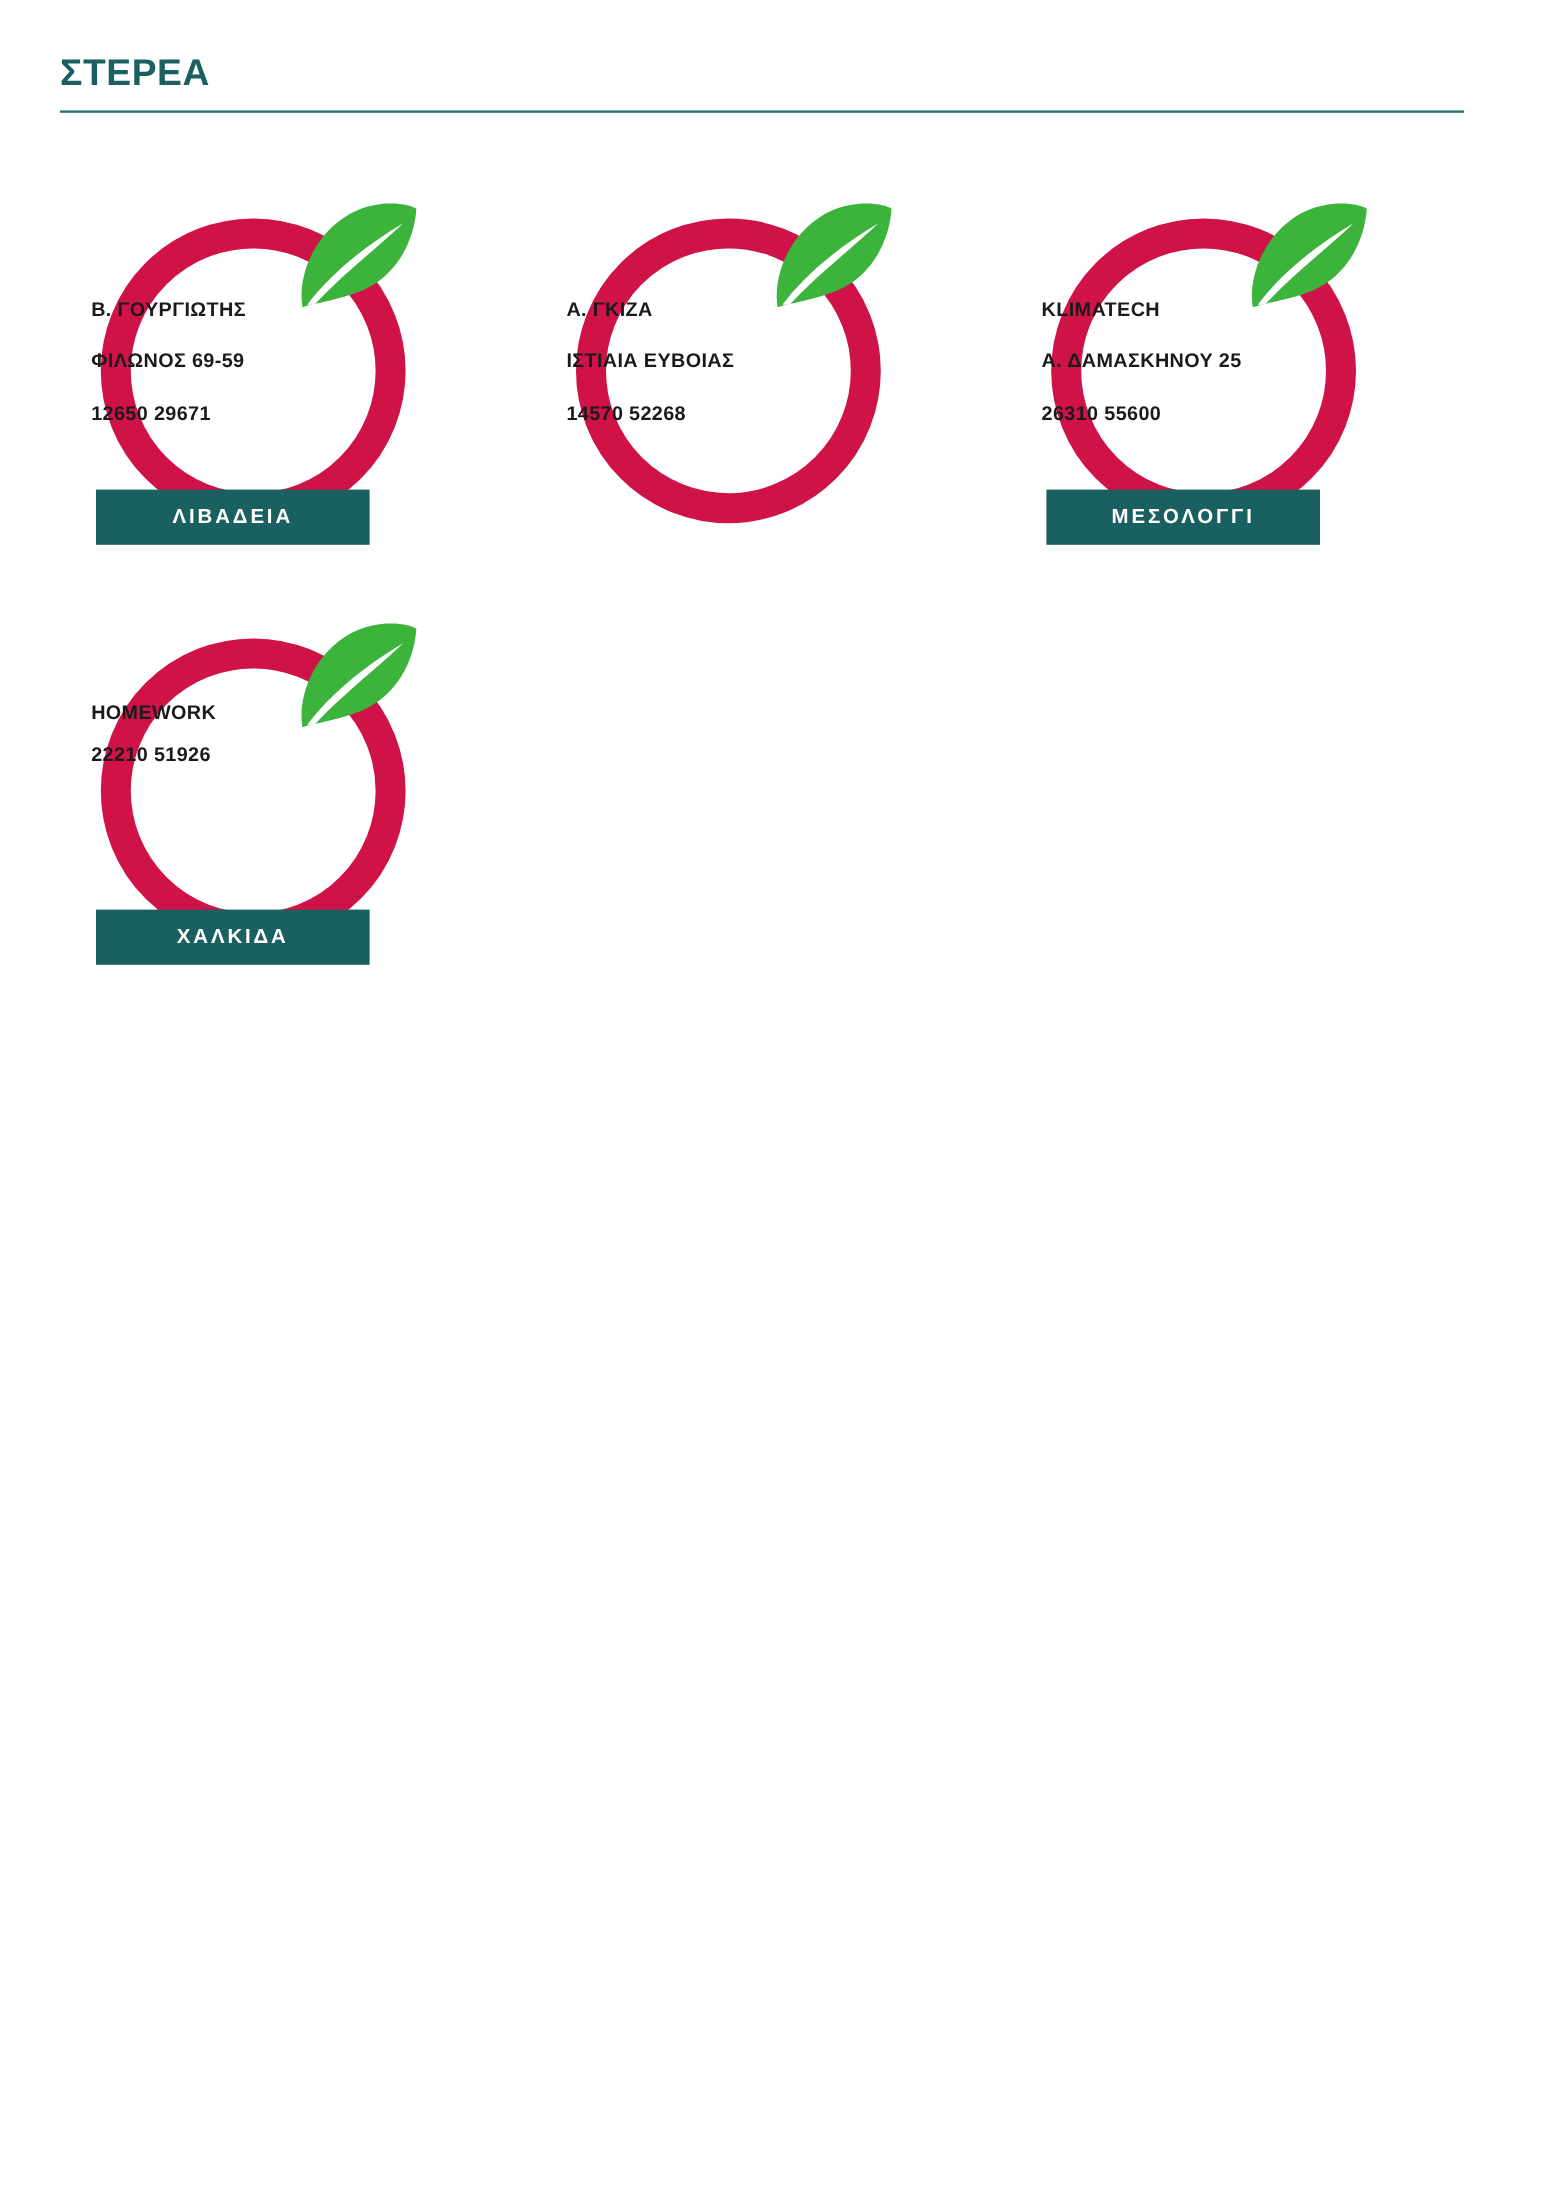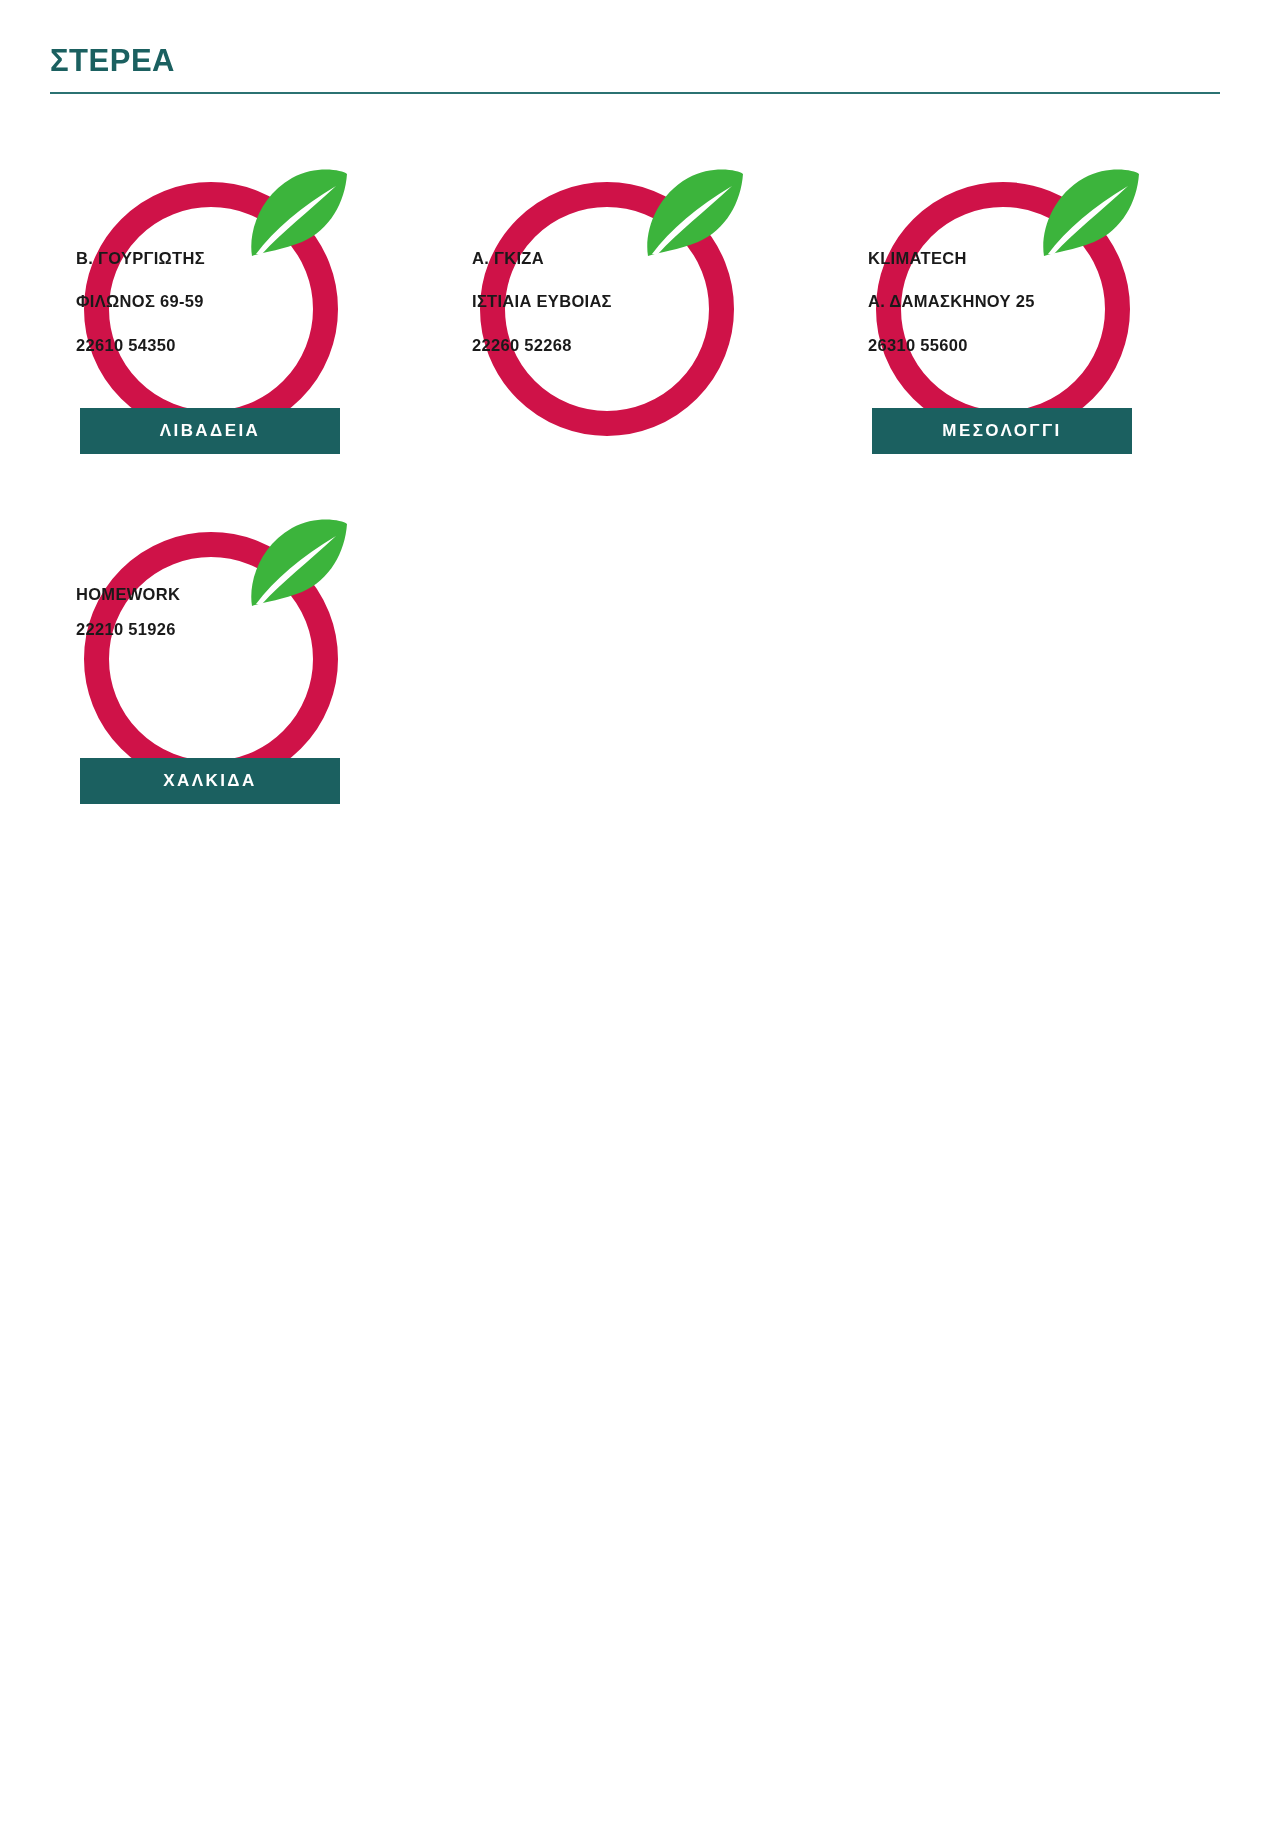--- a/index.html
+++ b/index.html
@@ -86,21 +86,21 @@
     height: 92px;
     z-index: 3;
   }
   .leaf svg { display: block; width: 100%; height: 100%; }
 
   
   .banner {
     position: absolute;
     left: 4px;
     top: 236px;
-    width: 260px;
+    width: 228px;
     height: 46px;
     background: #1b6060;
     z-index: 4;
     display: flex;
     align-items: center;
     justify-content: center;
   }
   .banner-label {
     color: #ffffff;
     font-size: 17px;
@@ -179,41 +179,41 @@
       <div class="ring"></div>
       <div class="leaf">
         <svg viewBox="0 0 104 92" xmlns="http://www.w3.org/2000/svg">
           <path d="M8 88 C4 64 16 28 48 10 C72 -3 98 2 103 6 C101 34 86 62 58 74 C38 82 20 84 8 88 Z" fill="#3cb43c"></path>
           <path d="M12 86 C30 62 58 38 92 18 C64 44 38 64 18 86 Z" fill="#ffffff"></path>
         </svg>
       </div>
       <div class="badge-text">
         <div class="line line-name">Β. ΓΟΥΡΓΙΩΤΗΣ</div>
         <div class="line line-addr">ΦΙΛΩΝΟΣ 69-59</div>
-        <div class="line line-phone">22610 54350</div>
+        <div class="line line-phone">12650 29671</div>
       </div>
       <div class="banner">
         <span class="banner-label">ΛΙΒΑΔΕΙΑ</span>
       </div>
     </div>
   </div>
 
   <div class="badge-cell">
     <div class="badge">
       <div class="ring"></div>
       <div class="leaf">
         <svg viewBox="0 0 104 92" xmlns="http://www.w3.org/2000/svg">
           <path d="M8 88 C4 64 16 28 48 10 C72 -3 98 2 103 6 C101 34 86 62 58 74 C38 82 20 84 8 88 Z" fill="#3cb43c"></path>
           <path d="M12 86 C30 62 58 38 92 18 C64 44 38 64 18 86 Z" fill="#ffffff"></path>
         </svg>
       </div>
       <div class="badge-text">
         <div class="line line-name">Α. ΓΚΙΖΑ</div>
         <div class="line line-addr">ΙΣΤΙΑΙΑ ΕΥΒΟΙΑΣ</div>
-        <div class="line line-phone">22260 52268</div>
+        <div class="line line-phone">14570 52268</div>
       </div>
     </div>
   </div>
 
   <div class="badge-cell">
     <div class="badge">
       <div class="ring"></div>
       <div class="leaf">
         <svg viewBox="0 0 104 92" xmlns="http://www.w3.org/2000/svg">
           <path d="M8 88 C4 64 16 28 48 10 C72 -3 98 2 103 6 C101 34 86 62 58 74 C38 82 20 84 8 88 Z" fill="#3cb43c"></path>

